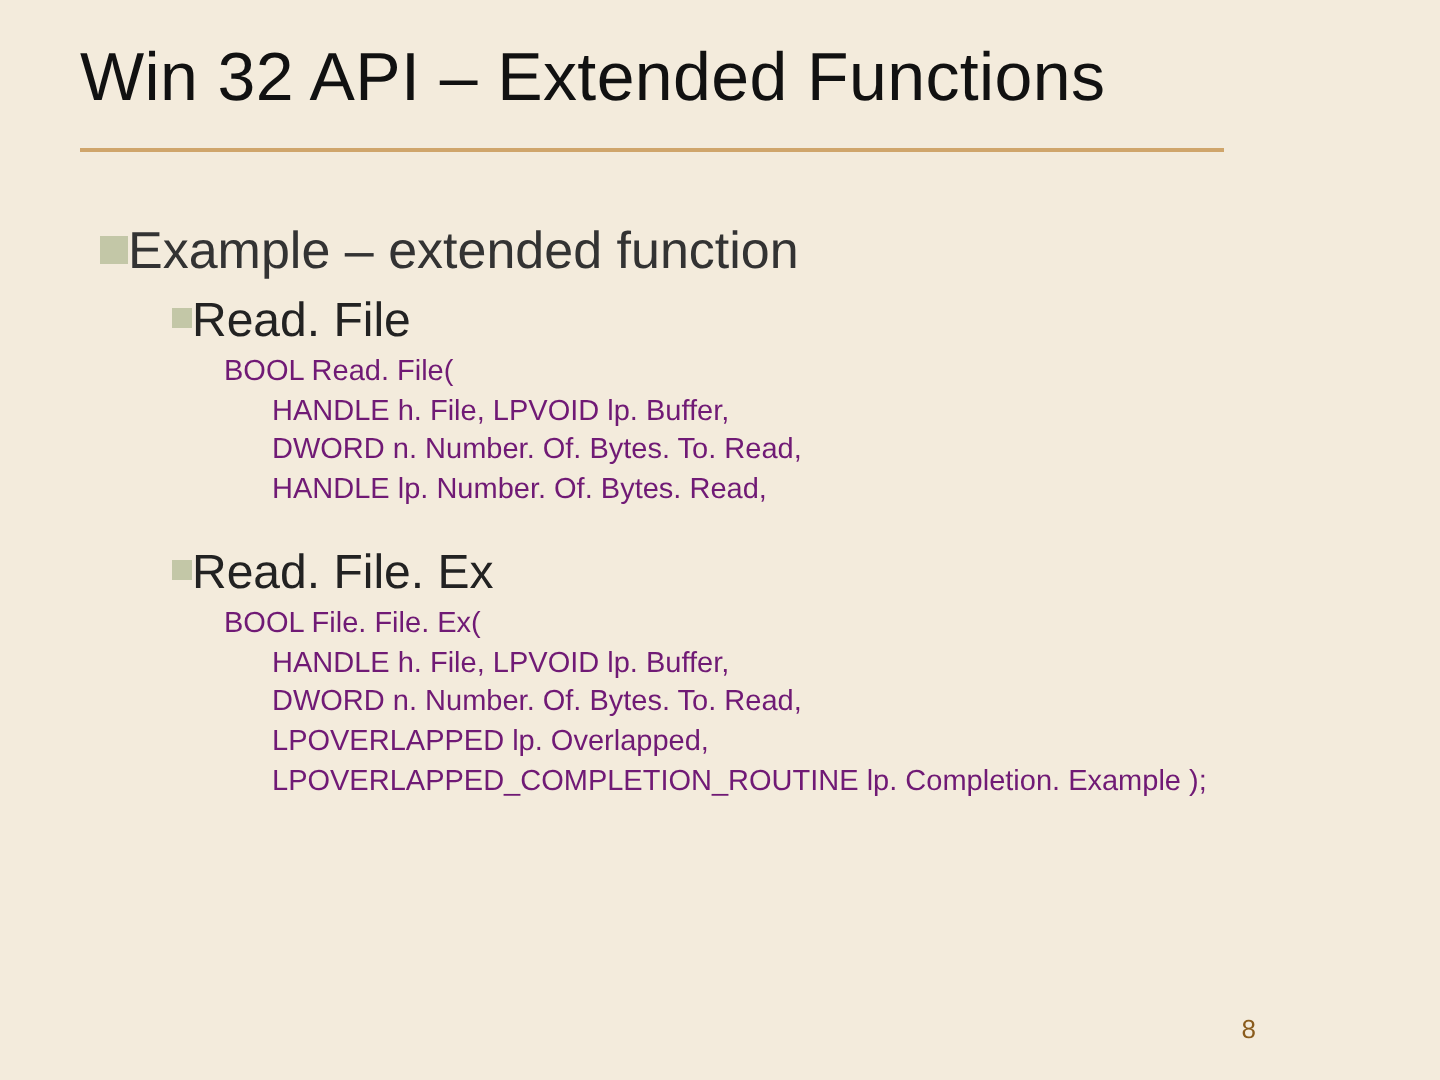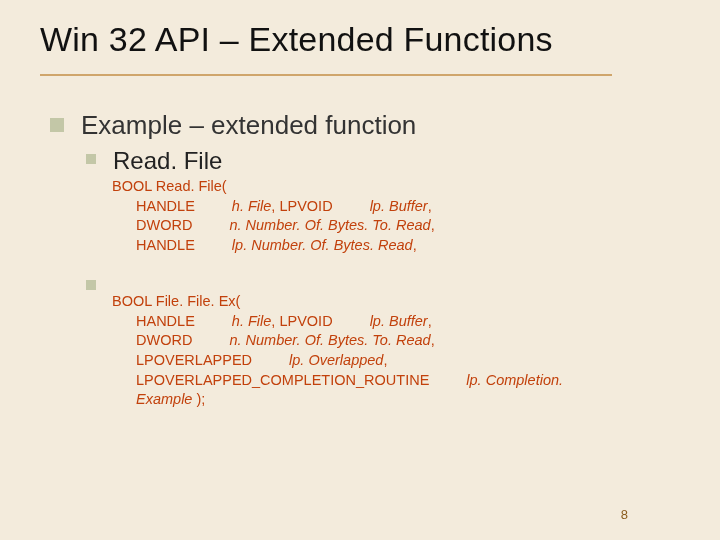--- a/index.html
+++ b/index.html
@@ -40,21 +40,21 @@
   }
   .content {
     position: absolute;
     top: 110px;
     left: 50px;
     right: 30px;
   }
   .bullet-row {
     display: flex;
     align-items: flex-start;
-    gap: 17px;
+    gap: 0;
   }
   .sq {
     display: inline-block;
     flex: 0 0 auto;
   }
   .sq.lg {
     width: 14px;
     height: 14px;
     background: #c3c7a7;
     margin-top: 8px;
@@ -75,31 +75,29 @@
   }
   .lvl2-text {
     font-size: 24px;
     color: #222;
   }
   .codeblock {
     margin-left: 62px;
     margin-top: 2px;
     font-size: 14.5px;
     line-height: 1.35;
-    color: #c2410c;
+    color: #701a75;
   }
   .codeblock .indent {
     padding-left: 24px;
   }
   .codeblock .spacer {
     height: 4px;
   }
   .ital {
-    font-style: italic;
-    margin-left: 33px;
   }
   .sect2 {
     margin-top: 14px;
   }
   .page-num {
     position: absolute;
     right: 24px;
     bottom: 18px;
     font-size: 13px;
     color: #8a5c1d;
@@ -130,20 +128,21 @@
         <div><span>BOOL Read. File(</span></div>
         <div class="indent"><span>HANDLE </span><span class="ital">h. File</span><span>, LPVOID </span><span class="ital">lp. Buffer</span><span>,</span></div>
         <div class="indent"><span>DWORD </span><span class="ital">n. Number. Of. Bytes. To. Read</span><span>,</span></div>
         <div class="indent"><span>HANDLE </span><span class="ital">lp. Number. Of. Bytes. Read</span><span>,</span></div>
         <div class="spacer"></div>
       </div>
 
     <div class="lvl2 sect2">
       <div class="bullet-row">
         <span class="sq sm"></span>
+        <span class="lvl2-text">Read. File. Ex</span>
       </div>
     </div>
     <div class="codeblock" id="code-1">
         <div><span>BOOL File. File. Ex(</span></div>
         <div class="indent"><span>HANDLE </span><span class="ital">h. File</span><span>, LPVOID </span><span class="ital">lp. Buffer</span><span>,</span></div>
         <div class="indent"><span>DWORD </span><span class="ital">n. Number. Of. Bytes. To. Read</span><span>,</span></div>
         <div class="indent"><span>LPOVERLAPPED </span><span class="ital">lp. Overlapped</span><span>,</span></div>
         <div class="indent"><span>LPOVERLAPPED_COMPLETION_ROUTINE </span><span class="ital">lp. Completion. Example</span><span> );</span></div>
       </div>
 

